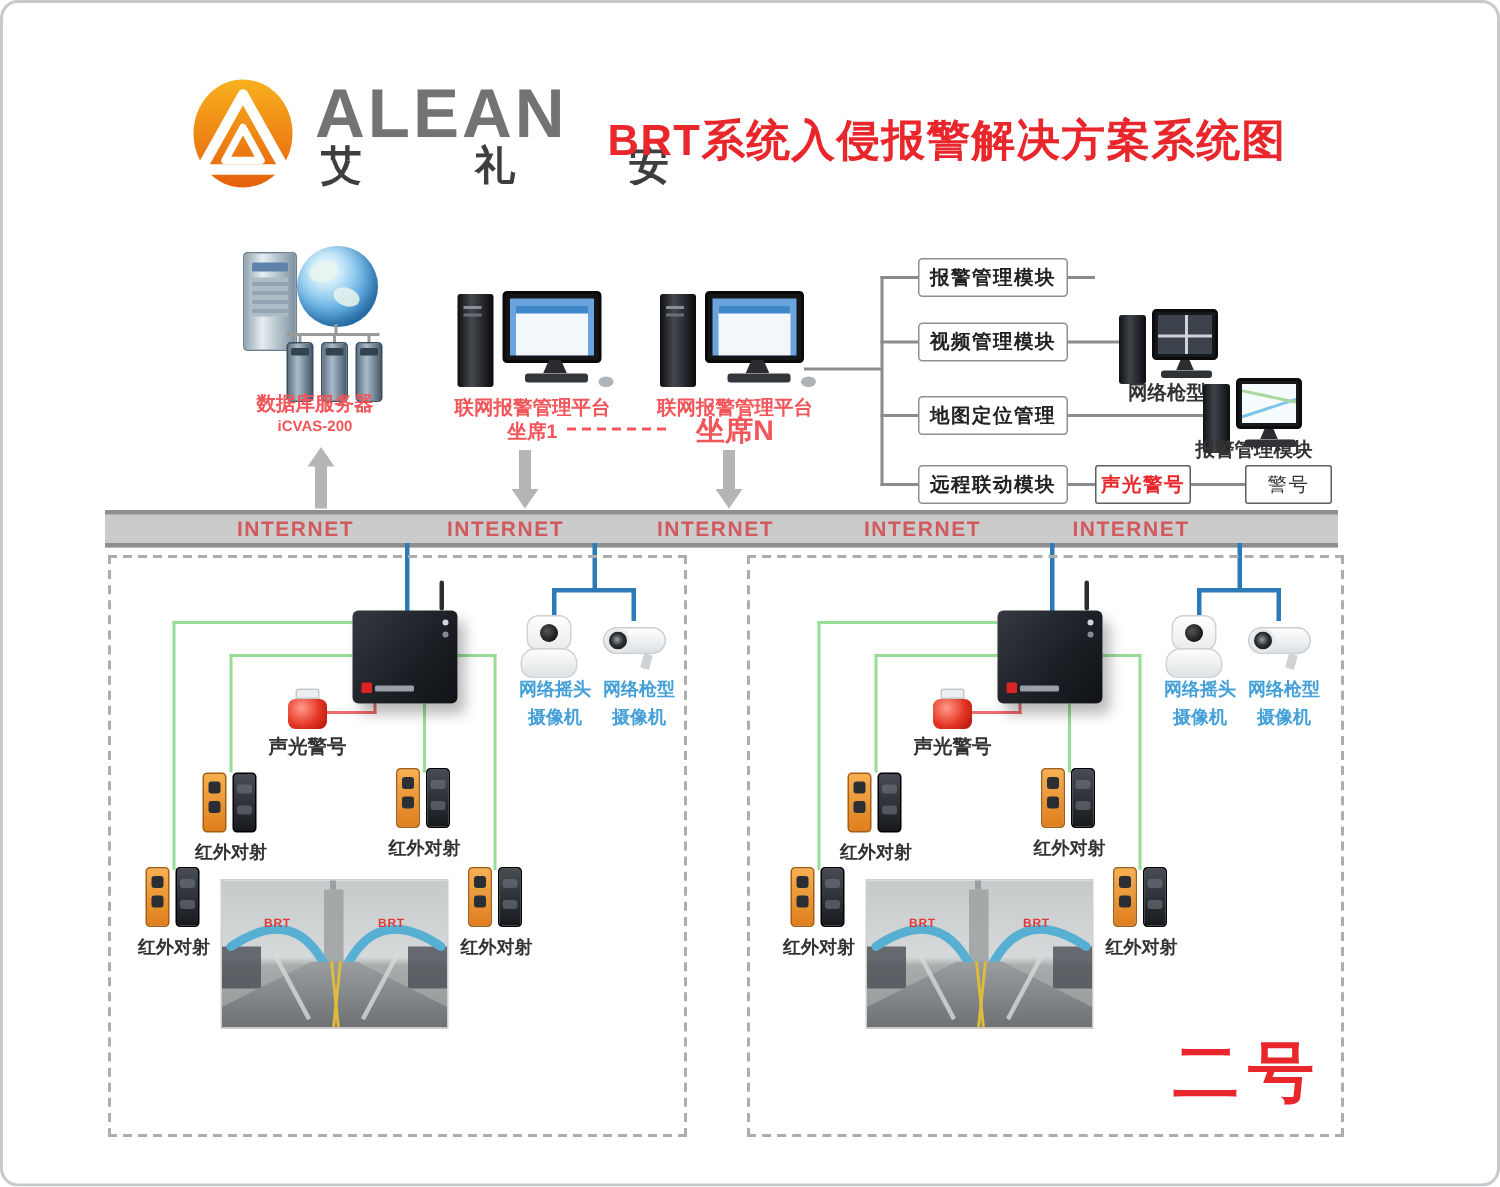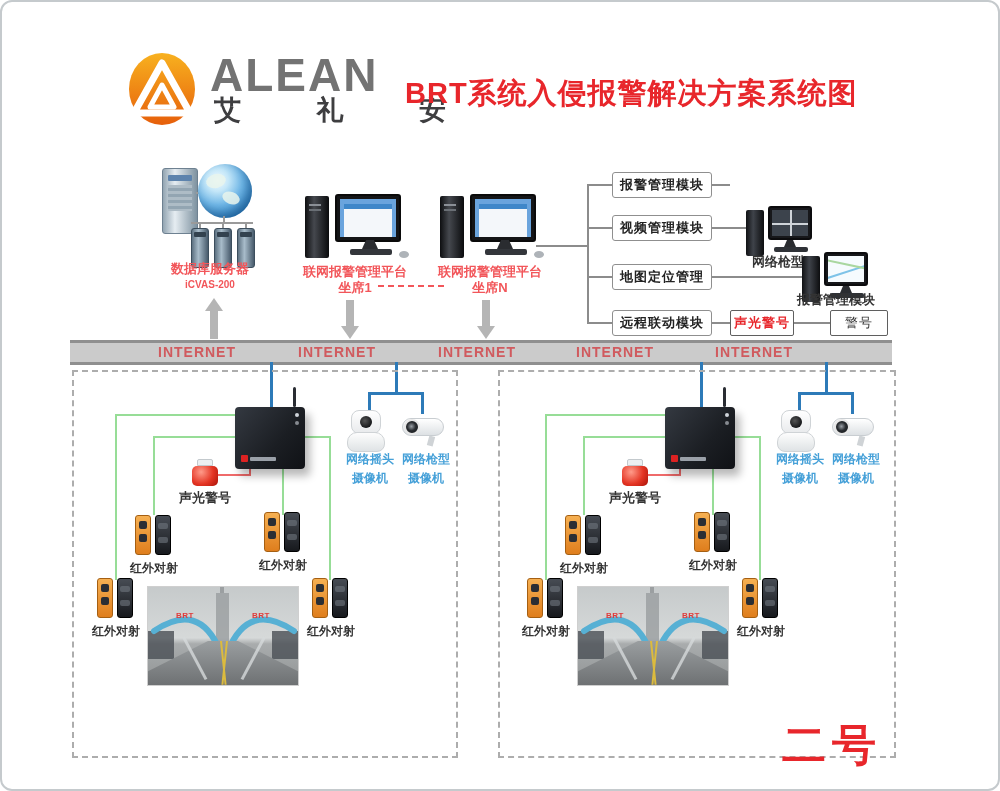--- a/index.html
+++ b/index.html
@@ -155,21 +155,21 @@
   <div class="ws" style="left:438px;top:192px">
     <div class="twr"></div>
     <div class="mon">
         <div class="scr"></div>
       </div>
     <div class="stand"></div>
       <div class="base"></div>
     <div class="mouse"></div>
   </div>
   <div class="lbl-red" style="left:423px;top:262px;width:130px;font-size:13px">联网报警管理平台</div>
-  <div class="lbl-red" style="left:423px;top:278px;width:130px;font-size:13px">坐席N</div>
+  <div class="lbl-red" style="left:423px;top:278px;width:130px;font-size:19px">坐席N</div>
 
   <div>
     <div class="tri-up" style="left:203px;top:296px"></div>
     <div class="arr-shaft" style="left:208px;top:308px;height:29px"></div>
   </div>
   <div>
     <div class="arr-shaft" style="left:344px;top:298px;height:26px"></div>
     <div class="tri-down" style="left:339px;top:324px"></div>
   </div>
   <div>
@@ -403,15 +403,15 @@
     </svg>
     <div class="road"></div>
     <div class="yl" style="left:72px;transform:rotate(-6deg)"></div>
     <div class="yl" style="left:78px;transform:rotate(6deg)"></div>
     <div class="wl" style="left:34px;transform:rotate(-28deg)"></div>
     <div class="wl" style="left:115px;transform:rotate(28deg)"></div>
     <div class="brt" style="left:28px;top:24px">BRT</div>
     <div class="brt" style="left:104px;top:24px">BRT</div>
   </div>
 
-  <div class="zname" style="left:780px;top:714px">二号</div>
+  <div class="zname" style="left:780px;top:684px">二号</div>
 
 </div>
 
 </body></html>

